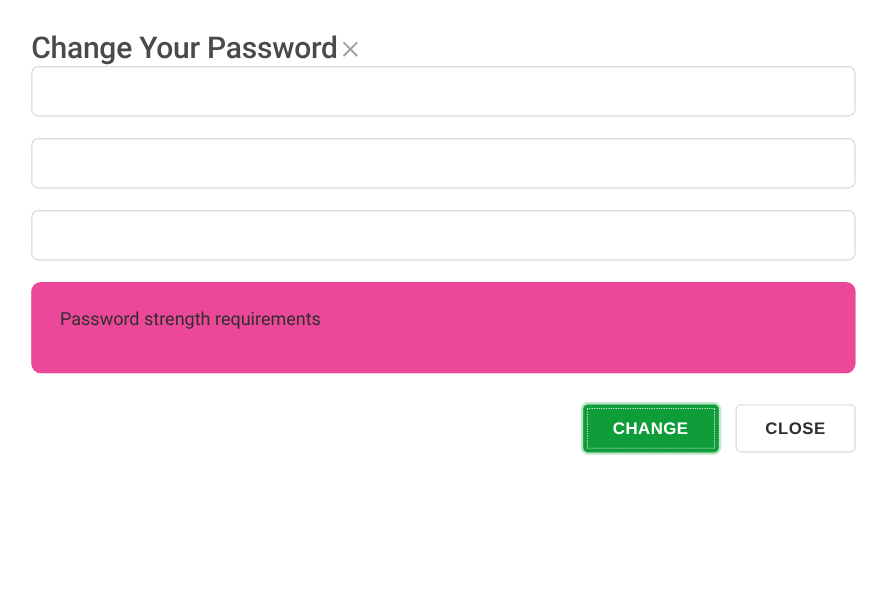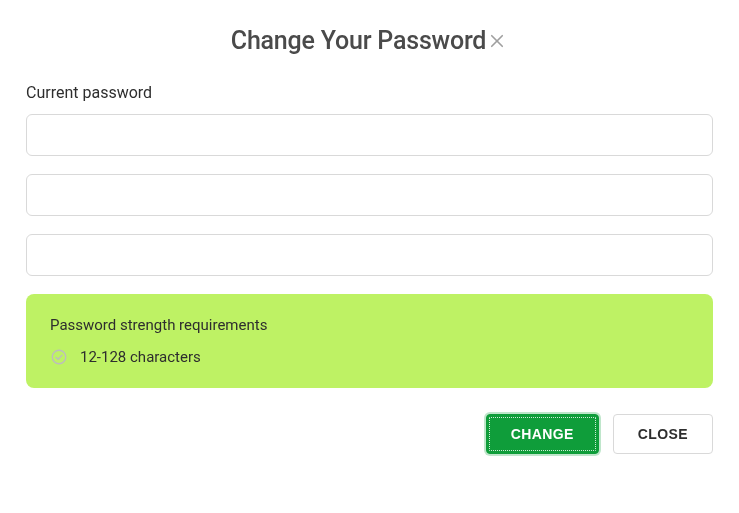--- a/index.html
+++ b/index.html
@@ -10,23 +10,22 @@
     body {
       font-family: -apple-system, BlinkMacSystemFont, "Segoe UI", Roboto, Helvetica, Arial, sans-serif;
       background: #ffffff;
       width: 739px;
       height: 513px;
       padding: 26px;
       color: #2e2e2e;
     }
     .modal-header {
       display: flex;
-      justify-content: center;
+      justify-content: flex-start;
       align-items: center;
-      margin-bottom: 28px;
     }
     .modal-title {
       font-size: 25px;
       font-weight: 500;
       color: #4a4a4a;
       letter-spacing: -0.2px;
     }
     .close-icon {
       width: 22px;
       height: 22px;
@@ -54,21 +53,21 @@
       width: 100%;
       height: 42px;
       border: 1px solid #d9d9d9;
       border-radius: 6px;
       padding: 0 12px;
       font-size: 15px;
       background: #ffffff;
       outline: none;
     }
     .requirements-box {
-      background: #bef264;
+      background: #ec4899;
       border-radius: 8px;
       padding: 22px 24px;
       margin-top: 14px;
     }
     .requirements-title {
       font-size: 15px;
       color: #2e2e2e;
       margin-bottom: 14px;
       font-weight: 400;
     }
@@ -131,41 +130,31 @@
   <h1 class="modal-title">Change Your Password</h1>
   <div class="close-icon">
     <svg viewBox="0 0 24 24" fill="none" stroke="currentColor" stroke-width="2.2" stroke-linecap="round">
       <line x1="5" y1="5" x2="19" y2="19"></line>
       <line x1="19" y1="5" x2="5" y2="19"></line>
     </svg>
   </div>
 </div>
 
 <div class="field-group">
-  <label class="field-label">Current password</label>
   <input type="password" class="field-input" value="" style="">
 </div>
 
 <div class="field-group">
   <input type="password" class="field-input" value="" style="">
 </div>
 
 <div class="field-group">
   <input type="password" class="field-input" value="" style="">
 </div>
 
 <div class="requirements-box">
   <div class="requirements-title">Password strength requirements</div>
-  <div class="requirement-item">
-    <span class="check-icon">
-      <svg viewBox="0 0 24 24" fill="none" stroke="currentColor" stroke-width="1.8">
-        <circle cx="12" cy="12" r="9"></circle>
-        <path d="M8 12.5 L11 15 L16 9.5" stroke-linecap="round" stroke-linejoin="round"></path>
-      </svg>
-    </span>
-    <span class="requirement-text">12-128 characters</span>
-  </div>
 </div>
 
 <div class="footer">
   <button class="btn btn-primary">CHANGE</button>
   <button class="btn btn-secondary">CLOSE</button>
 </div>
 
 </body></html>

